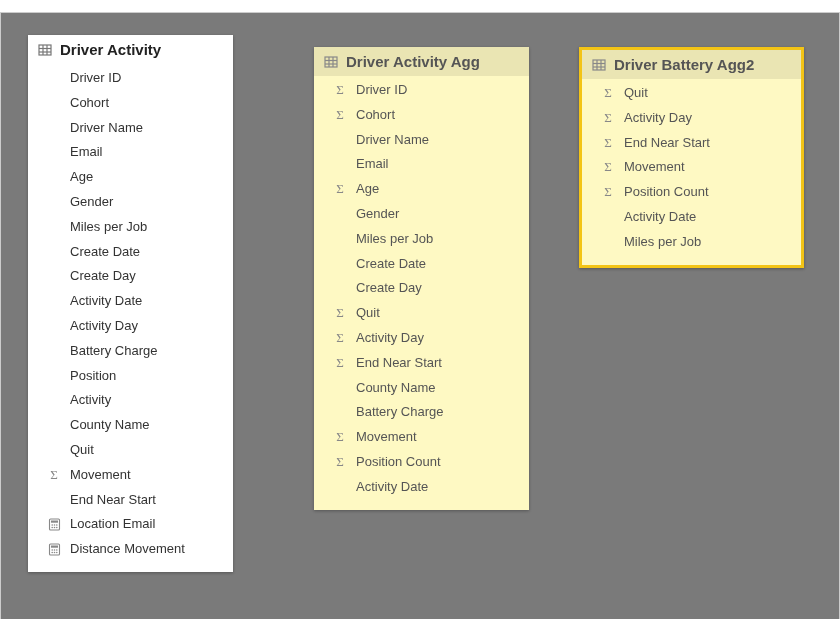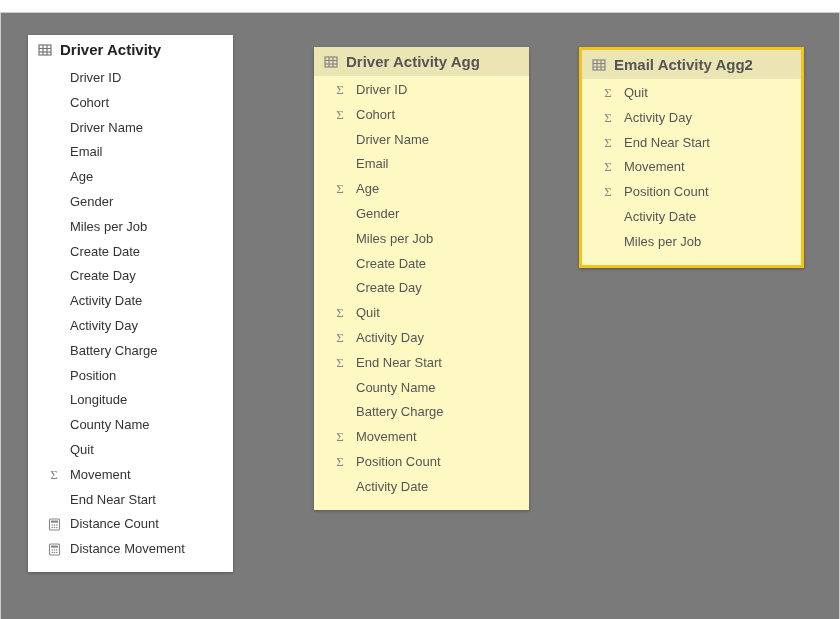--- a/index.html
+++ b/index.html
@@ -148,21 +148,21 @@
         <div class="field-row">
           <span class="field-icon"></span>
           <span class="field-label">Battery Charge</span>
         </div>
         <div class="field-row">
           <span class="field-icon"></span>
           <span class="field-label">Position</span>
         </div>
         <div class="field-row">
           <span class="field-icon"></span>
-          <span class="field-label">Longitude</span>
+          <span class="field-label">Activity</span>
         </div>
         <div class="field-row">
           <span class="field-icon"></span>
           <span class="field-label">County Name</span>
         </div>
         <div class="field-row">
           <span class="field-icon"></span>
           <span class="field-label">Quit</span>
         </div>
         <div class="field-row">
@@ -181,21 +181,21 @@
               <rect x="1.5" y="1" width="10" height="11" rx="1"></rect>
               <rect x="3" y="2.5" width="7" height="2.2" fill="currentColor" stroke="none"></rect>
               <circle cx="4.2" cy="7" r="0.8" fill="currentColor" stroke="none"></circle>
               <circle cx="6.5" cy="7" r="0.8" fill="currentColor" stroke="none"></circle>
               <circle cx="8.8" cy="7" r="0.8" fill="currentColor" stroke="none"></circle>
               <circle cx="4.2" cy="9.5" r="0.8" fill="currentColor" stroke="none"></circle>
               <circle cx="6.5" cy="9.5" r="0.8" fill="currentColor" stroke="none"></circle>
               <circle cx="8.8" cy="9.5" r="0.8" fill="currentColor" stroke="none"></circle>
             </svg>
           </span>
-          <span class="field-label">Distance Count</span>
+          <span class="field-label">Location Email</span>
         </div>
         <div class="field-row">
           <span class="field-icon">
             <svg width="13" height="13" viewBox="0 0 13 13" fill="none" stroke="currentColor" stroke-width="1.1">
               <rect x="1.5" y="1" width="10" height="11" rx="1"></rect>
               <rect x="3" y="2.5" width="7" height="2.2" fill="currentColor" stroke="none"></rect>
               <circle cx="4.2" cy="7" r="0.8" fill="currentColor" stroke="none"></circle>
               <circle cx="6.5" cy="7" r="0.8" fill="currentColor" stroke="none"></circle>
               <circle cx="8.8" cy="7" r="0.8" fill="currentColor" stroke="none"></circle>
               <circle cx="4.2" cy="9.5" r="0.8" fill="currentColor" stroke="none"></circle>
@@ -311,21 +311,21 @@
       <div class="card-header">
         <span class="table-icon-wrap">
           <svg width="14" height="14" viewBox="0 0 14 14" fill="none" stroke="currentColor" stroke-width="1.2">
             <rect x="1" y="2" width="12" height="10"></rect>
             <line x1="1" y1="5.5" x2="13" y2="5.5"></line>
             <line x1="1" y1="9" x2="13" y2="9"></line>
             <line x1="5" y1="2" x2="5" y2="12"></line>
             <line x1="9" y1="2" x2="9" y2="12"></line>
           </svg>
         </span>
-        <span>Email Activity Agg2</span>
+        <span>Driver Battery Agg2</span>
       </div>
       <div class="fields">
         <div class="field-row">
           <span class="field-icon">
             <span class="sigma">Σ</span>
           </span>
           <span class="field-label">Quit</span>
         </div>
         <div class="field-row">
           <span class="field-icon">

